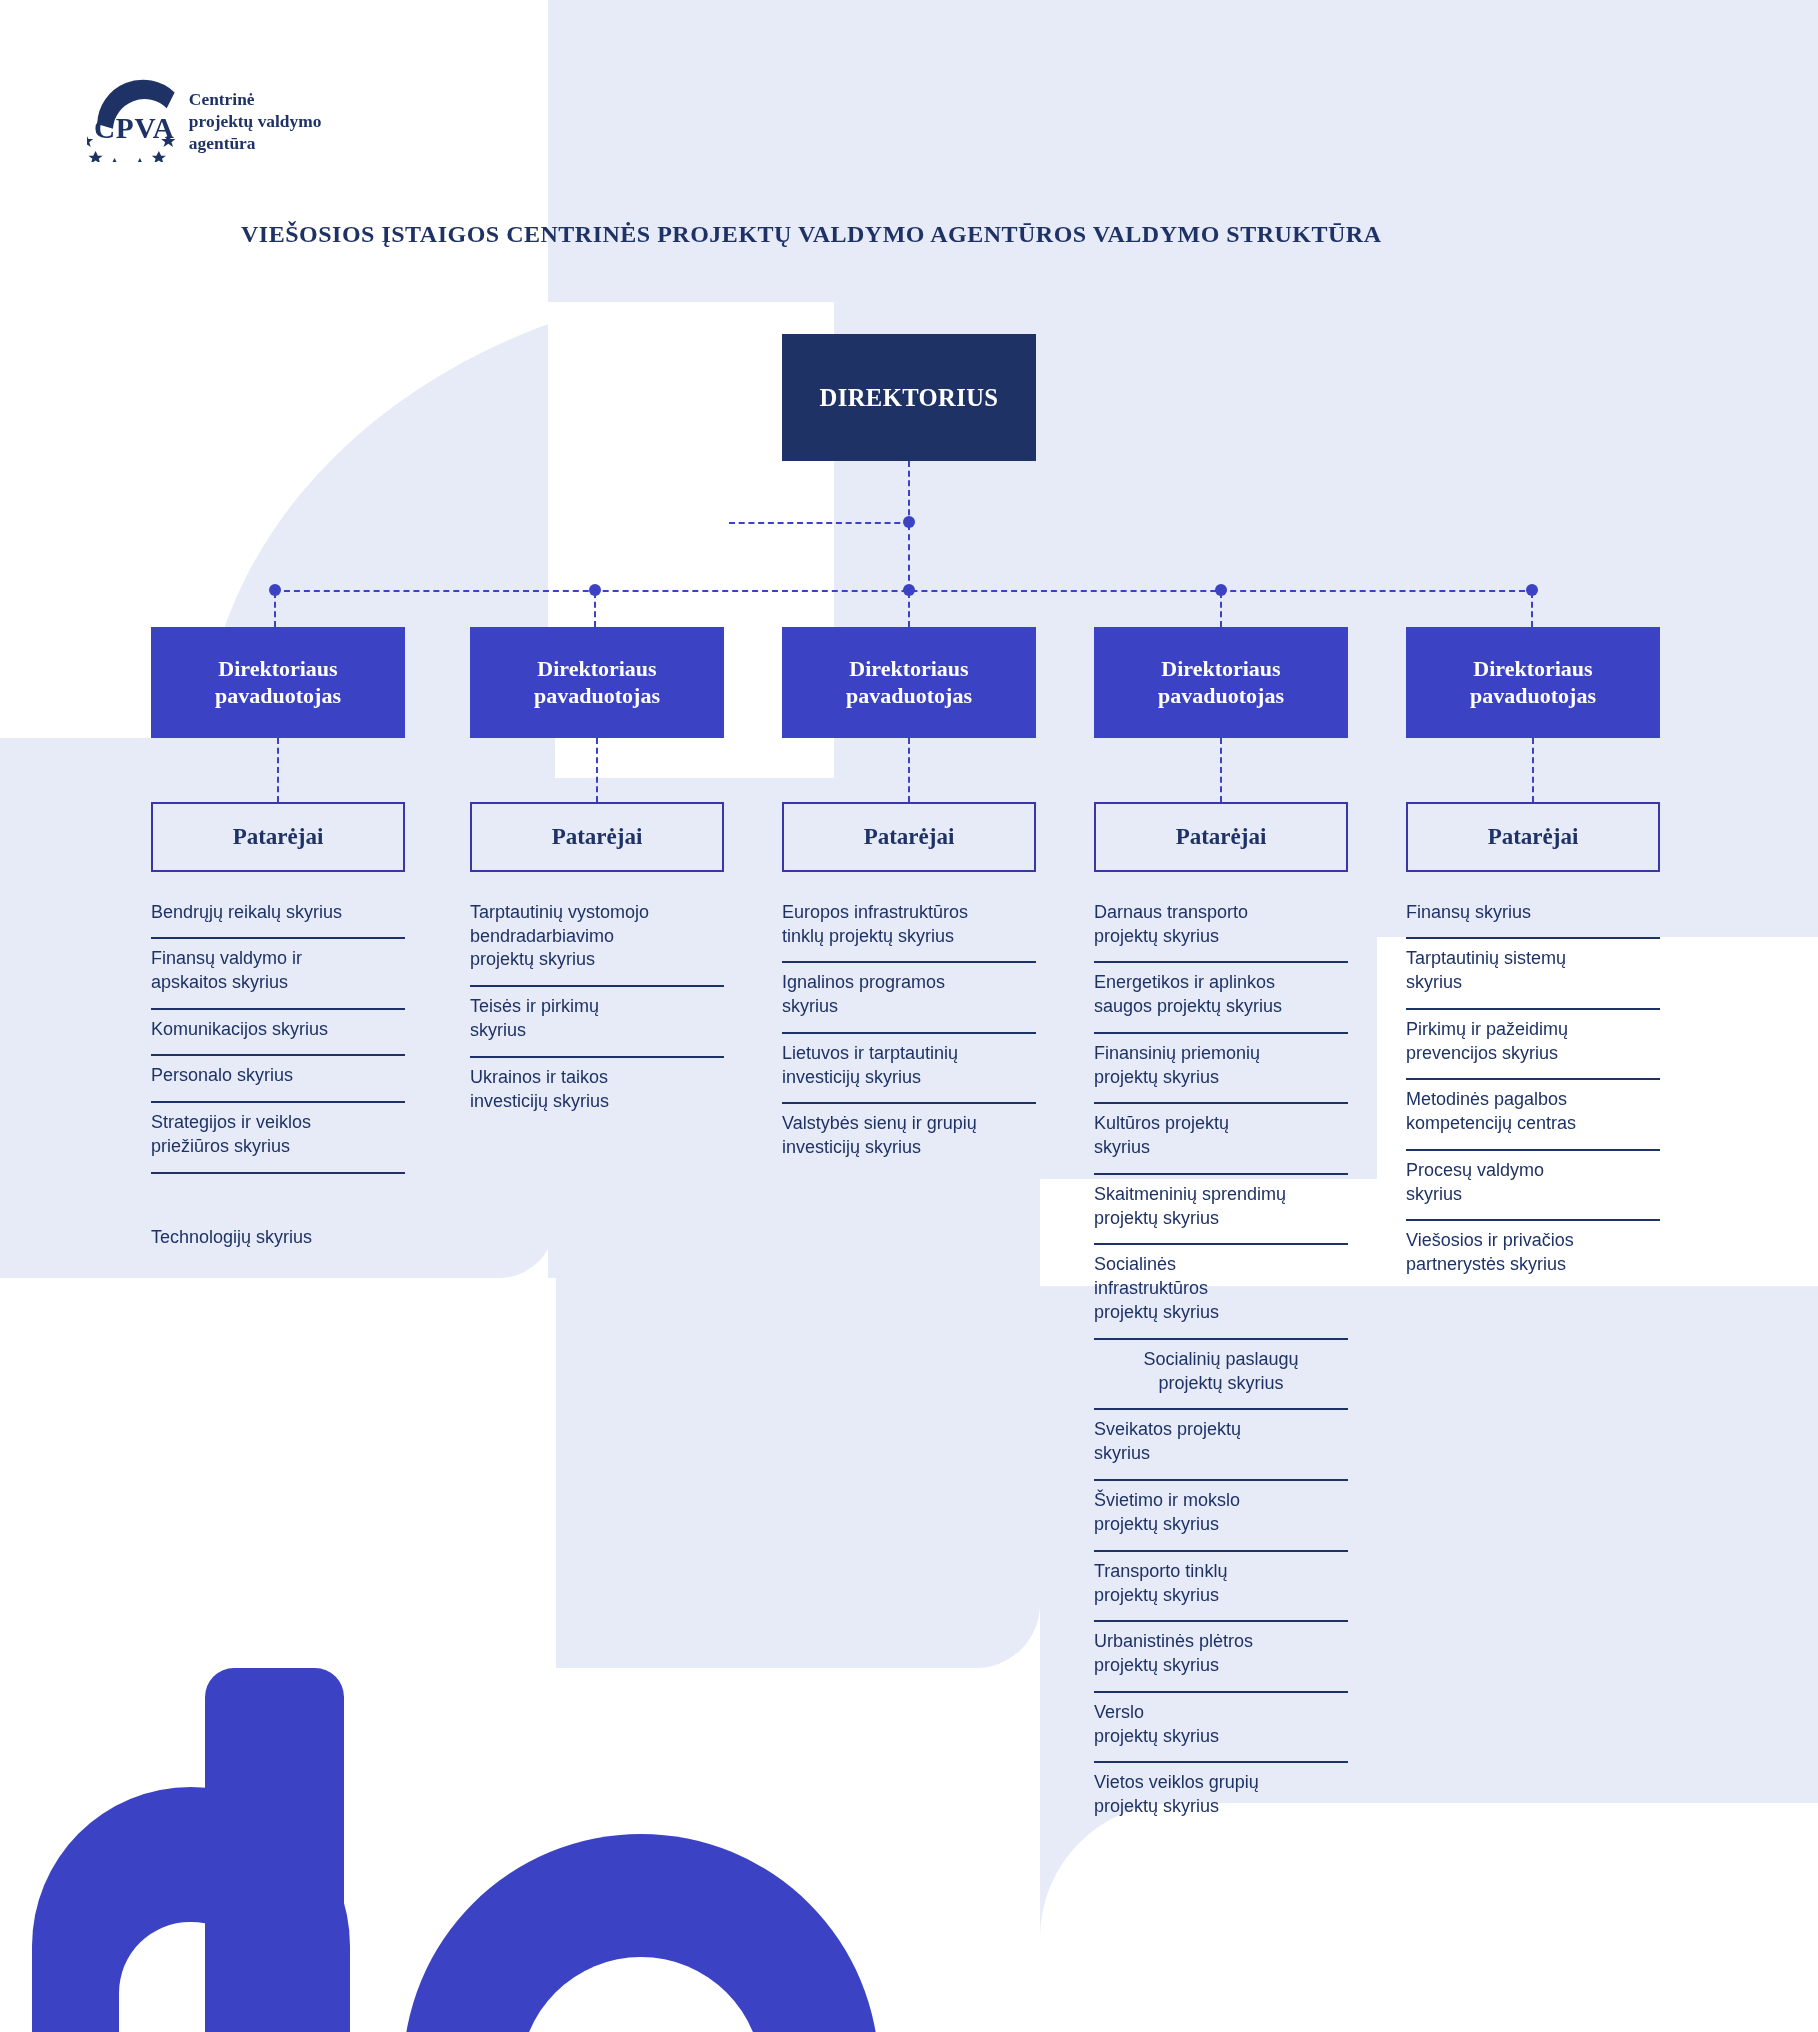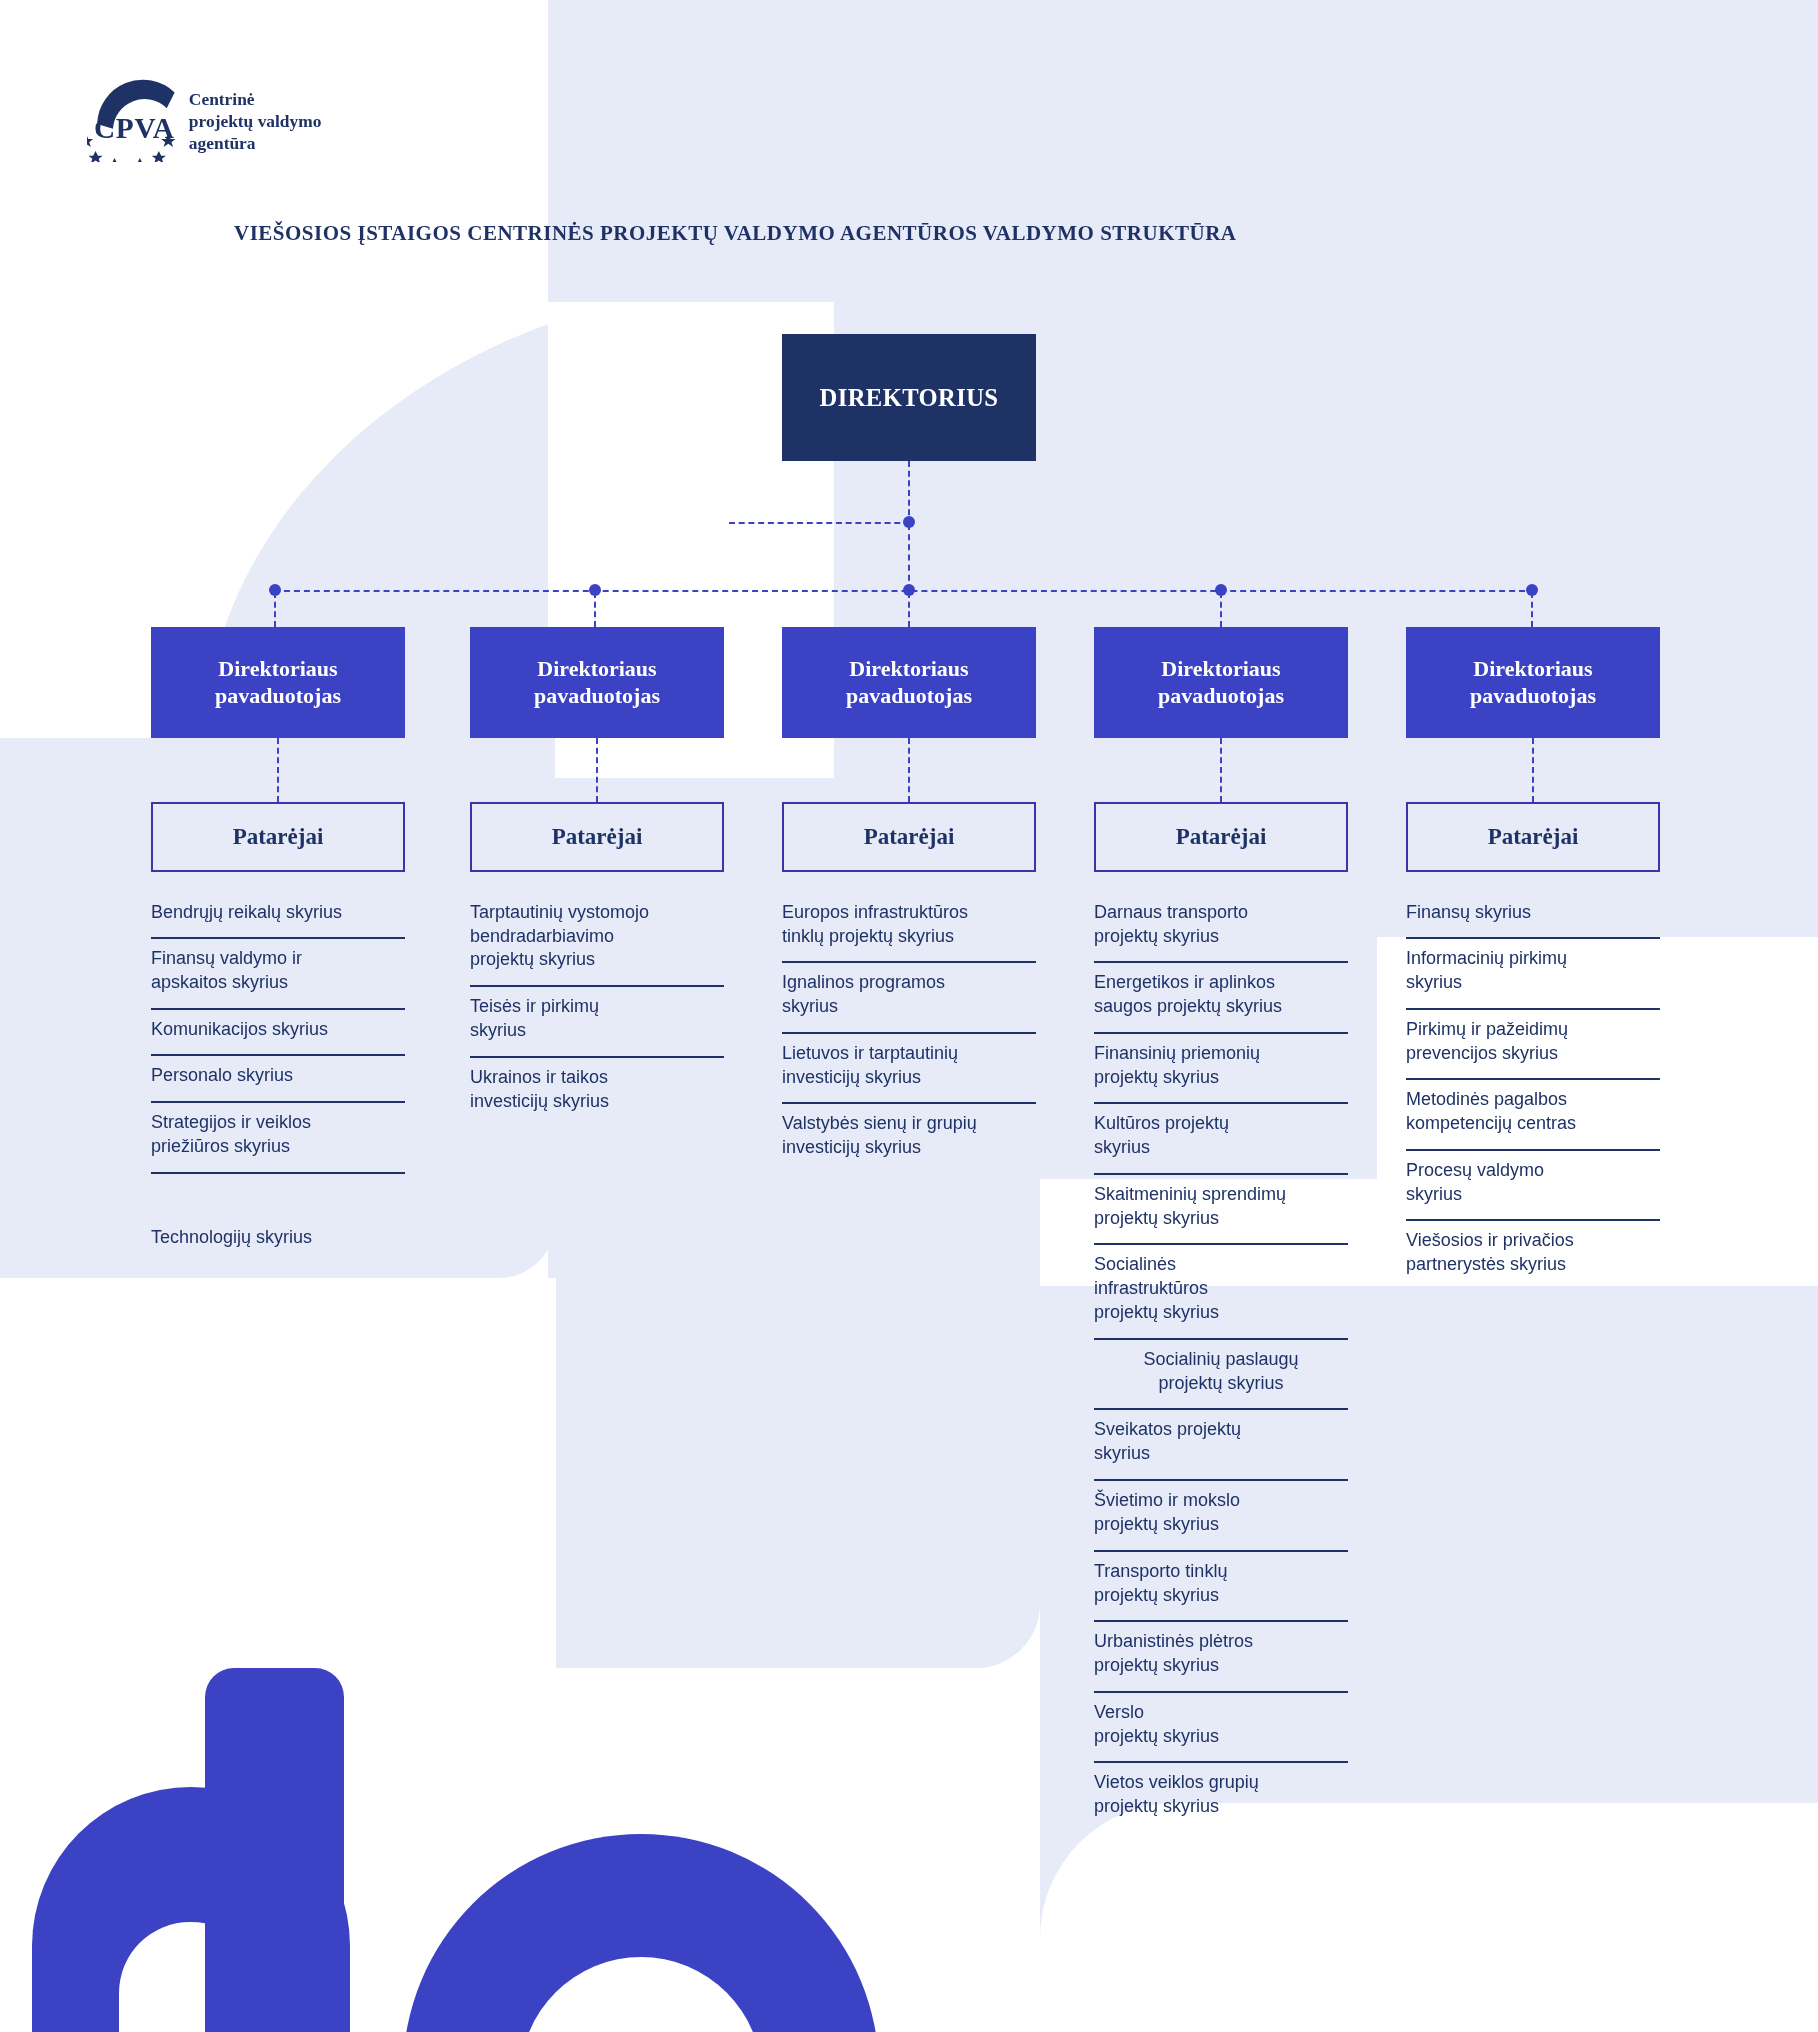--- a/index.html
+++ b/index.html
@@ -105,24 +105,24 @@
     border-radius: 123px 123px 0 0;
   }
 
   
   .logo { position: absolute; left: 87px; top: 75px; width: 286px; height: 87px; }
   .logo svg { display: block; }
 
   
   .chart-title {
     position: absolute;
-    left: 234px; top: 221px;
+    left: 241px; top: 221px;
     font-family: "Liberation Serif", serif;
     font-weight: bold;
-    font-size: 21px;
+    font-size: 24px;
     letter-spacing: 0.5px;
     color: var(--navy);
     white-space: nowrap;
   }
 
   
   .conn { position: absolute; pointer-events: none; }
   .v-dash {
     width: 0; border-left: 2.4px dashed var(--blue);
   }
@@ -399,21 +399,21 @@
 pavaduotojas</span>
       </div>
       <div class="deputy-link">
         <div class="v-dash"></div>
       </div>
       <div class="box-advisors">
         <span>Patarėjai</span>
       </div>
       <div class="dept-list">
         <div class="dept-item" style="white-space: pre-line;">Finansų skyrius</div>
-        <div class="dept-item" style="white-space: pre-line;">Informacinių pirkimų
+        <div class="dept-item" style="white-space: pre-line;">Tarptautinių sistemų
 skyrius</div>
         <div class="dept-item" style="white-space: pre-line;">Pirkimų ir pažeidimų
 prevencijos skyrius</div>
         <div class="dept-item" style="white-space: pre-line;">Metodinės pagalbos
 kompetencijų centras</div>
         <div class="dept-item" style="white-space: pre-line;">Procesų valdymo
 skyrius</div>
         <div class="dept-item" style="white-space: pre-line;">Viešosios ir privačios
 partnerystės skyrius</div>
       </div>

